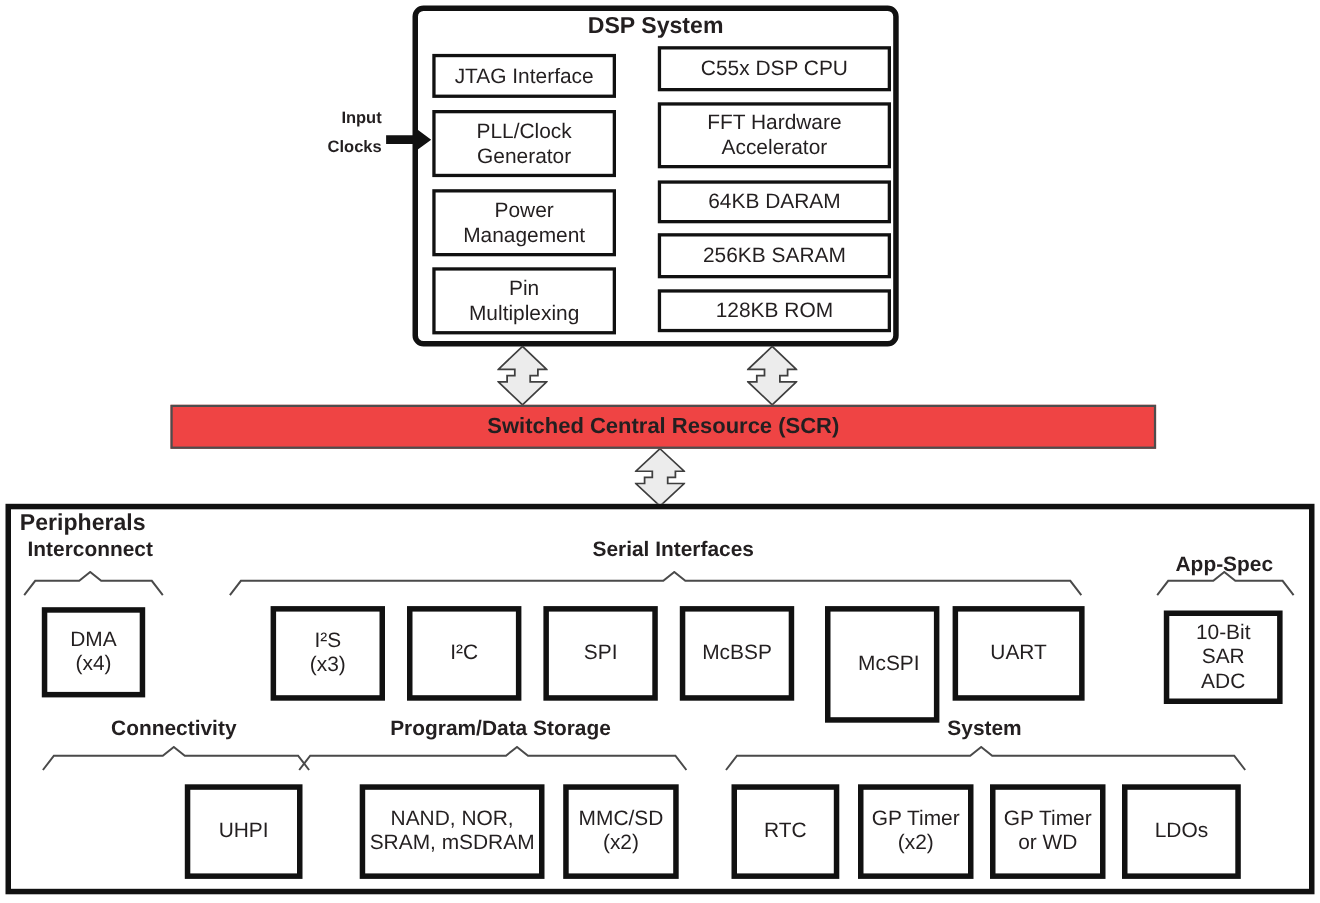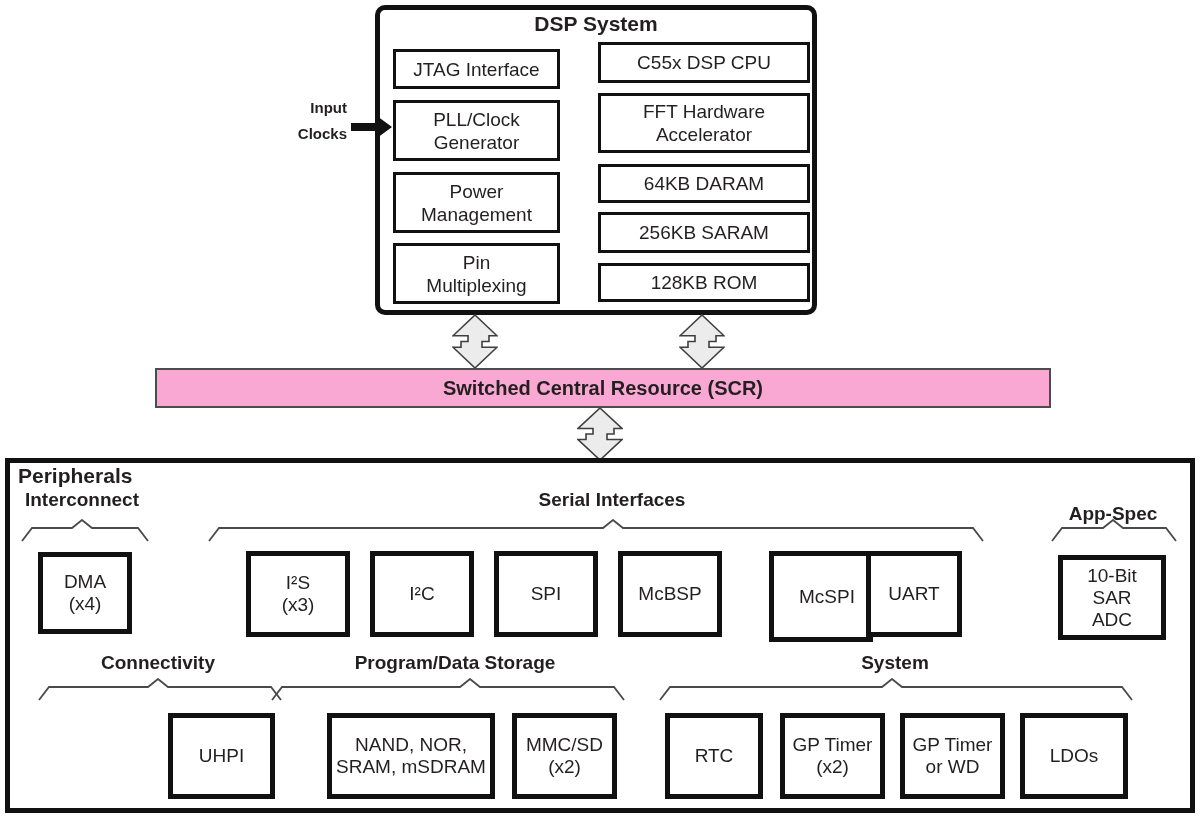--- a/index.html
+++ b/index.html
@@ -22,21 +22,21 @@
     display:flex; align-items:center; justify-content:center; text-align:center;
     font-size:19px; line-height:22px; white-space:pre-line;
   }
   .title-bold { font-weight:bold; font-size:21px; }
   .sec-label {
     position:absolute; transform:translateX(-50%); font-weight:bold; font-size:19px;
     white-space:nowrap;
   }
   .scr-bar {
     position:absolute; left:155px; top:368px; width:896px; height:40px;
-    background:#f9a8d4; border:2px solid #4d4d4d; box-sizing:border-box;
+    background:#ef4444; border:2px solid #4d4d4d; box-sizing:border-box;
     display:flex; align-items:center; justify-content:center;
     font-weight:bold; font-size:20px;
   }
   .input-clocks {
     position:absolute; left:235px; top:95px; width:112px; text-align:right;
     font-weight:bold; font-size:15px; line-height:26px; white-space:pre-line;
   }
   .dsp-title { position:absolute; left:0; top:2px; width:100%; text-align:center; }
   .per-title { position:absolute; left:8px; top:1px; }
   svg { position:absolute; display:block; }
@@ -102,22 +102,22 @@
       <path d="M2,22 L12,9 H53 L63,1 L73,9 H116 L126,22" fill="none" stroke="#4a4a4a" stroke-width="1.8"></path>
     </svg>
 
     <div class="pblk" style="left:28px; top:89px; width:94px; height:82px;">DMA
 (x4)</div>
     <div class="pblk" style="left:236px; top:88px; width:104px; height:86px;">I²S
 (x3)</div>
     <div class="pblk" style="left:360px; top:88px; width:104px; height:86px;">I²C</div>
     <div class="pblk" style="left:484px; top:88px; width:104px; height:86px;">SPI</div>
     <div class="pblk" style="left:608px; top:88px; width:104px; height:86px;">McBSP</div>
-    <div class="pblk" style="left:759px; top:88px; width:104px; height:91px;padding-left:12px;">McSPI</div>
-    <div class="pblk" style="left:856px; top:88px; width:96px; height:86px;">UART</div>
+    <div class="pblk" style="left:740px; top:88px; width:104px; height:106px;padding-left:12px;">McSPI</div>
+    <div class="pblk" style="left:856px; top:88px; width:120px; height:86px;">UART</div>
     <div class="pblk" style="left:1048px; top:92px; width:108px; height:85px;">10-Bit
 SAR
 ADC</div>
 
     <span class="sec-label" style="left:148px; top:189px;">Connectivity</span>
     <span class="sec-label" style="left:445px; top:189px;">Program/Data Storage</span>
     <span class="sec-label" style="left:885px; top:189px;">System</span>
 
     <svg style="left:27px; top:215px;" width="246" height="24" viewBox="0 0 246 24">
       <path d="M2,22 L12,9 H111 L121,1 L131,9 H234 L244,22" fill="none" stroke="#4a4a4a" stroke-width="1.8"></path>

